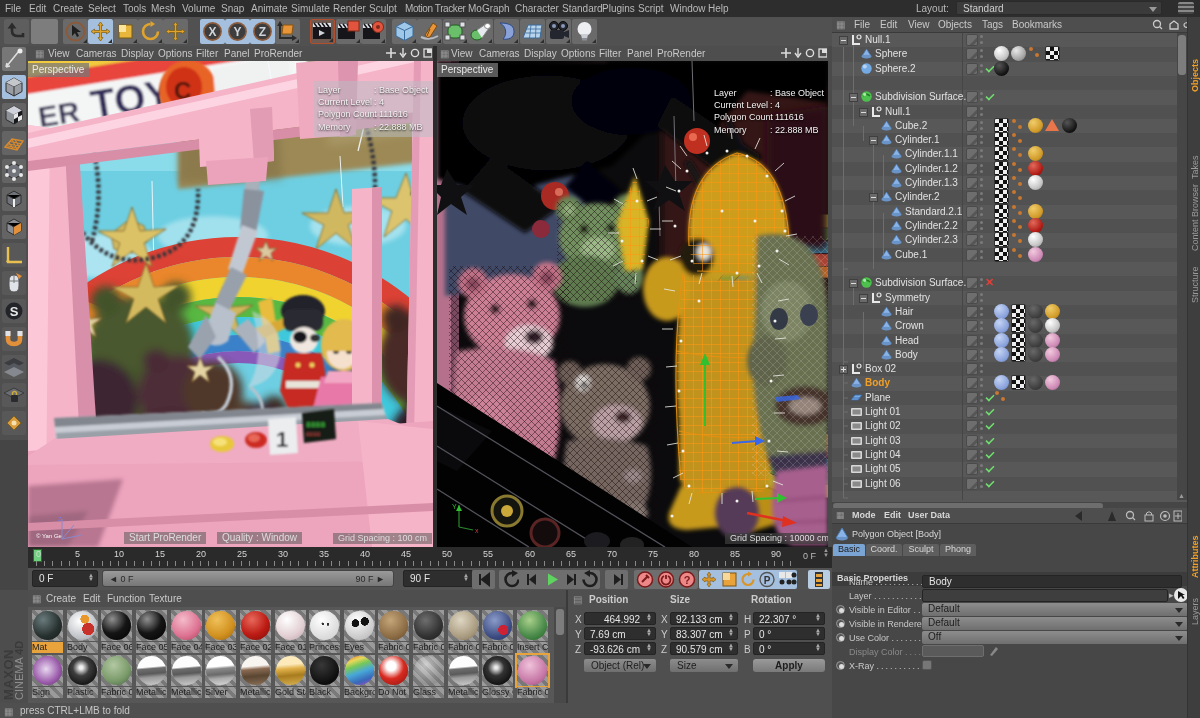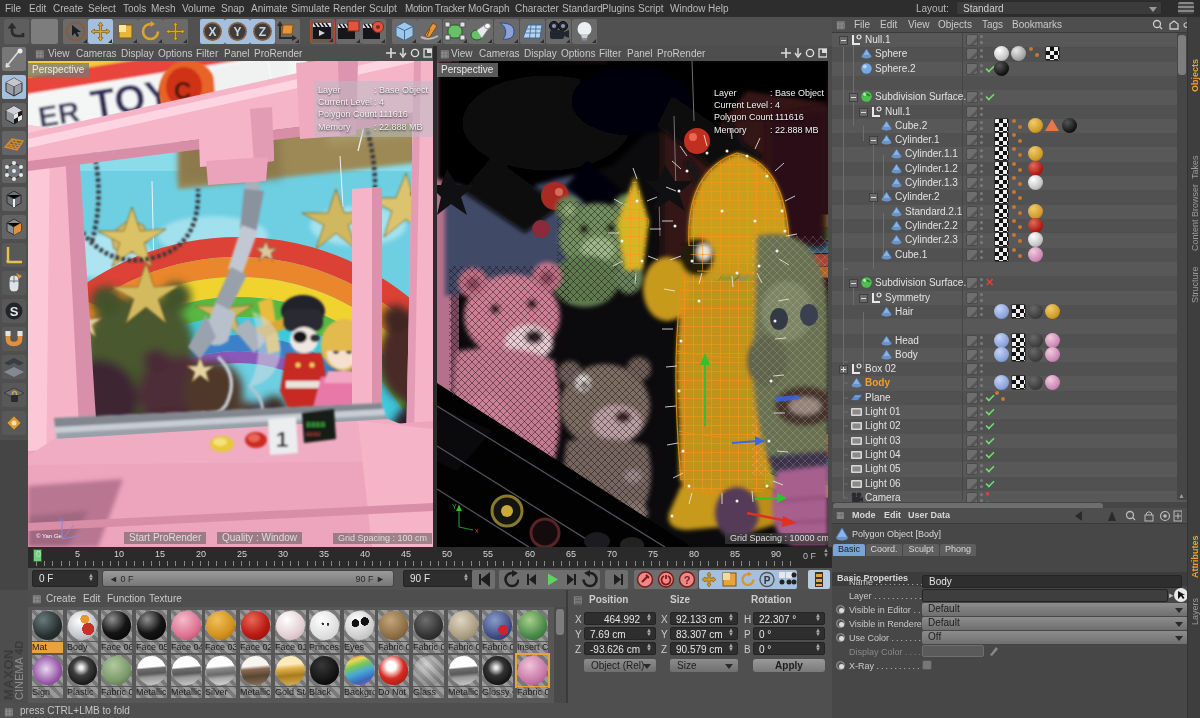--- a/index.html
+++ b/index.html
@@ -1246,20 +1246,33 @@
             <ellipse cx="6.5" cy="9.6" rx="5" ry="1.8" fill="#6a94c8"></ellipse>
           </svg></span>
         <span style="position:absolute;left:63px;top:1px;color:#e2e2e2">Hair</span>
         <div class="laysq"></div>
         <div class="vcol"></div>
         <div class="tag ball" style="left:162px;background:radial-gradient(circle at 35% 30%, #c4d4f4, #8aa2dc 65%, #5a74b8)"></div>
         <div class="tag chk" style="left:179px"></div>
         <div class="tag ball" style="left:196px;background:radial-gradient(circle at 35% 30%, #686868, #3a3a3a 70%)"></div>
         <div class="tag ball" style="left:213px;background:radial-gradient(circle at 35% 30%, #f0cc6a, #d09a28 65%, #8a6210)"></div>
       </div>
+      <div class="om-row" style="top:286px">
+        <span style="position:absolute;left:48px;top:0"><svg width="13" height="13">
+            <path d="M6.5 2 L11 9 L2 9 Z" fill="#8ab4e8" stroke="#4a7ab0" stroke-width=".8"></path>
+            <ellipse cx="6.5" cy="9.6" rx="5" ry="1.8" fill="#6a94c8"></ellipse>
+          </svg></span>
+        <span style="position:absolute;left:63px;top:1px;color:#e2e2e2">Crown</span>
+        <div class="laysq"></div>
+        <div class="vcol"></div>
+        <div class="tag ball" style="left:162px;background:radial-gradient(circle at 35% 30%, #c4d4f4, #8aa2dc 65%, #5a74b8)"></div>
+        <div class="tag chk" style="left:179px"></div>
+        <div class="tag ball" style="left:196px;background:radial-gradient(circle at 35% 30%, #686868, #3a3a3a 70%)"></div>
+        <div class="tag ball" style="left:213px;background:radial-gradient(circle at 35% 30%, #fff, #c8c8c8 60%, #909090)"></div>
+      </div>
       <div class="om-row" style="top:301px">
         <span style="position:absolute;left:48px;top:0"><svg width="13" height="13">
             <path d="M6.5 2 L11 9 L2 9 Z" fill="#8ab4e8" stroke="#4a7ab0" stroke-width=".8"></path>
             <ellipse cx="6.5" cy="9.6" rx="5" ry="1.8" fill="#6a94c8"></ellipse>
           </svg></span>
         <span style="position:absolute;left:63px;top:1px;color:#e2e2e2">Head</span>
         <div class="laysq"></div>
         <div class="vcol"></div>
         <div class="tag ball" style="left:162px;background:radial-gradient(circle at 35% 30%, #c4d4f4, #8aa2dc 65%, #5a74b8)"></div>
         <div class="tag chk" style="left:179px"></div>
@@ -1368,32 +1381,20 @@
       </div>
       <div class="om-row" style="top:444px">
         <span style="position:absolute;left:18px;top:0"><svg width="13" height="13">
             <rect x="1" y="3" width="11" height="8" rx="1" fill="#d8d8d8"></rect>
             <rect x="2.5" y="4.5" width="8" height="5" fill="#8a8a8a"></rect>
           </svg></span>
         <span style="position:absolute;left:33px;top:1px;color:#e2e2e2">Light 06</span>
         <div class="laysq"></div>
         <div class="vcol"></div>
         <div class="gcheck" style="left:153px;top:3px"></div>
-      </div>
-      <div class="om-row" style="top:458px">
-        <span style="position:absolute;left:18px;top:0"><svg width="13" height="13">
-            <circle cx="4" cy="4" r="2.4" fill="#2a2a30"></circle>
-            <circle cx="9" cy="4" r="2.4" fill="#2a2a30"></circle>
-            <rect x="2" y="6" width="8" height="5" rx="1" fill="#2a2a30"></rect>
-            <path d="M10 7 L13 6 L13 11 L10 10 Z" fill="#2a2a30"></path>
-          </svg></span>
-        <span style="position:absolute;left:33px;top:1px;color:#e2e2e2">Camera</span>
-        <div class="laysq"></div>
-        <div class="vcol"></div>
-        <span style="position:absolute;left:153px;top:-2px;color:#e04038;font-size:8px">●<br>●</span>
       </div>
 </div>
 <div style="position:absolute;left:345px;top:16px;width:10px;height:467px;background:#464646">
       <div style="position:absolute;left:1px;top:2px;width:8px;height:40px;background:#7d7d7d;border-radius:3px"></div>
       <div style="position:absolute;left:1px;bottom:1px;color:#999;font-size:7px">▲</div>
     </div>
 <div style="position:absolute;left:0;top:485px;width:355px;height:7px;background:#464646">
       <div style="position:absolute;left:1px;top:1px;width:270px;height:6px;background:#6e6e6e;border-radius:3px"></div>
     </div>
 <div id="ampanel" style="position:absolute;left:0;top:491px;width:368px;height:227px;background:#474747;color:#d8d8d8;font-size:9px">

